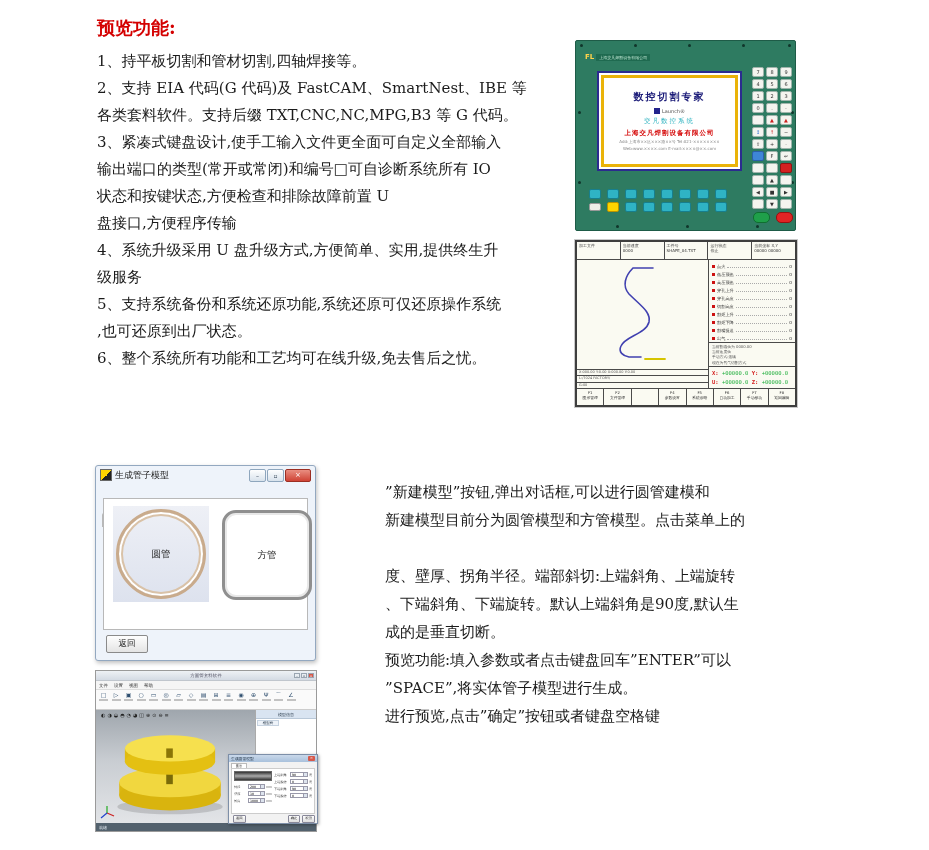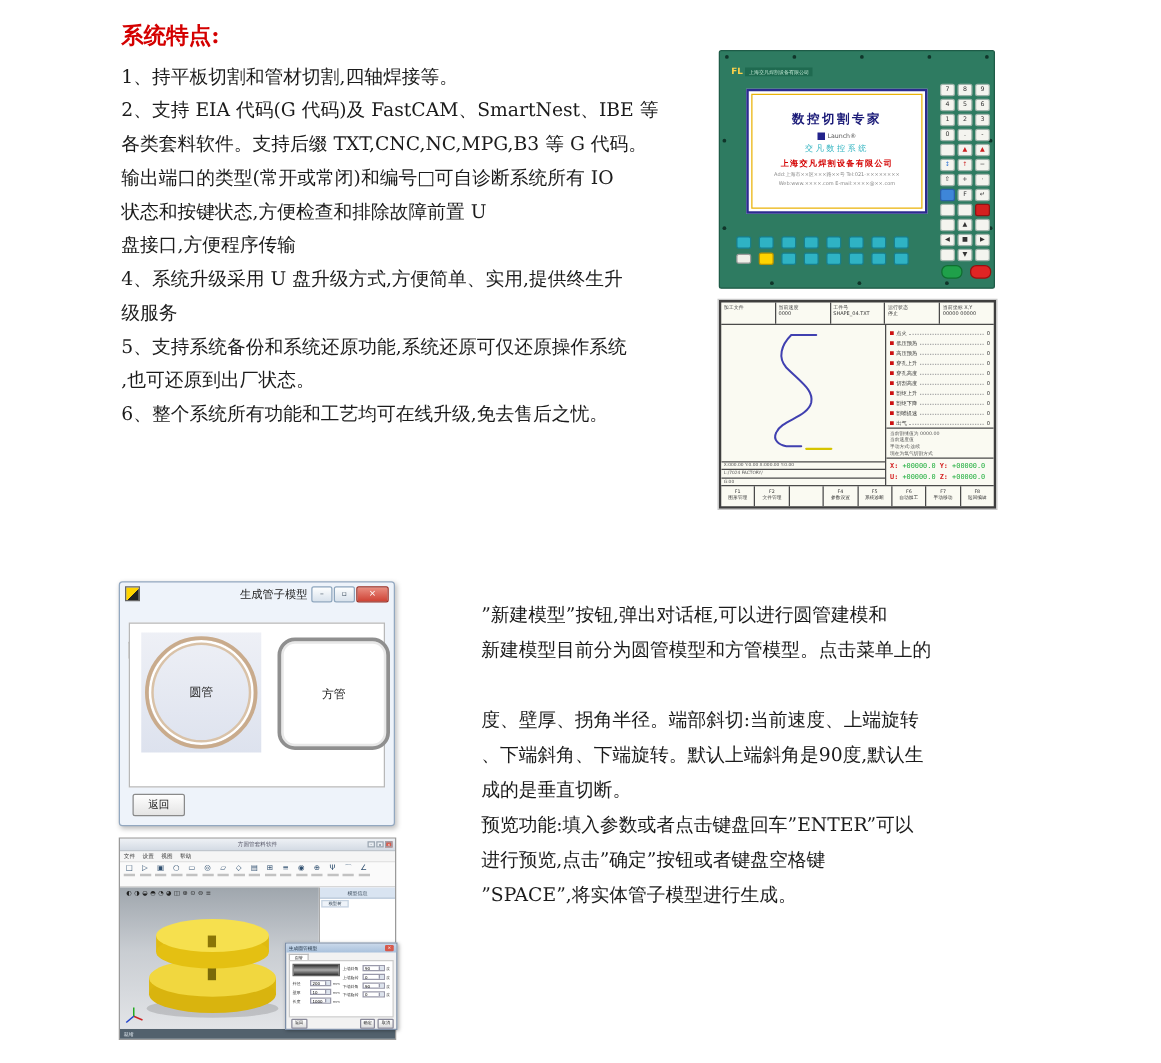--- a/index.html
+++ b/index.html
@@ -17,21 +17,21 @@
   .sline{font-size:15px;line-height:28px;color:#1b1b1b;white-space:nowrap;}
   .para2{margin-top:28px;}
 
   
   .controller{position:absolute;left:575px;top:40px;width:221px;height:191px;background:#2e7b61;border:1px solid #1e5b47;border-radius:2px;box-sizing:border-box;}
   .screw{position:absolute;width:3px;height:3px;border-radius:50%;background:#10352a;}
   .ctl-brand{position:absolute;left:9px;top:12px;height:8px;display:flex;align-items:center;gap:2px;}
   .fl{color:#ffd24a;font-size:7px;font-weight:bold;line-height:8px;text-align:right;}
   .band{background:#1f6a50;color:#bfe6d2;font-size:4px;line-height:7px;padding:0 3px;white-space:nowrap;}
   .ctl-screen{position:absolute;left:21px;top:30px;width:145px;height:100px;background:#fff;border:2px solid #2b2b8f;box-sizing:border-box;}
-  .scr-inner{position:absolute;inset:2px;border:1px solid #eab308;text-align:center;overflow:hidden;}
+  .scr-inner{position:absolute;inset:2px;border:3px solid #eab308;text-align:center;overflow:hidden;}
   .scr-title{margin-top:12px;font-size:10px;font-weight:bold;color:#1b1b78;letter-spacing:2px;}
   .scr-logo{margin-top:4px;display:flex;justify-content:center;align-items:center;gap:2px;font-size:5px;color:#555;}
   .logo-sq{display:inline-block;width:6px;height:6px;background:#23238c;}
   .scr-sub{margin-top:3px;font-size:6.5px;color:#2fb3c0;letter-spacing:2px;}
   .scr-co{margin-top:3px;font-size:6.5px;color:#d40000;font-weight:bold;letter-spacing:1px;}
   .scr-addr{margin-top:2px;font-size:4px;color:#888;line-height:4.5px;white-space:nowrap;}
   .ctl-keypad{position:absolute;left:176px;top:26px;width:41px;}
   .krow{display:flex;gap:2px;margin-bottom:2px;}
   .key{width:12px;height:10px;background:#f4f4ef;border:1px solid #9fb4ab;border-radius:2px;font-size:5px;color:#333;display:flex;align-items:center;justify-content:center;box-sizing:border-box;}
   .key.red-glyph{color:#cc2020;}
@@ -74,21 +74,21 @@
   .cgreen{color:#1fae3c;}
   .cnc-fbar{display:flex;height:16px;border-top:1px solid #4a4a4a;flex:none;}
   .fcell{flex:1;border-right:1px solid #4a4a4a;text-align:center;overflow:hidden;padding-top:2px;}
   .fcell:last-child{border-right:0;}
   .fk,.ft{font-size:3.8px;line-height:4.6px;color:#333;white-space:nowrap;}
 
   
   .dlg{position:absolute;left:95px;top:465px;width:221px;height:196px;background:#eef3fa;border:1px solid #93a8c0;border-radius:3px;box-shadow:1px 2px 4px rgba(0,0,0,0.25);box-sizing:border-box;}
   .dlg-title{height:18px;display:flex;align-items:center;padding:0 4px;gap:3px;}
   .dlg-icon{width:10px;height:10px;background:linear-gradient(135deg,#ffd400 55%,#222 55%);border:1px solid #666;flex:none;}
-  .dlg-title-text{font-size:9px;color:#222;flex:1;white-space:nowrap;text-align:right;}
+  .dlg-title-text{font-size:9px;color:#222;flex:1;white-space:nowrap;}
   .winbtns{display:flex;gap:1px;}
   .wbtn{width:15px;height:11px;background:linear-gradient(#fdfefe,#d8e2ec);border:1px solid #8ea6bd;border-radius:2px;font-size:6px;color:#345;display:flex;align-items:center;justify-content:center;}
   .wbtn.close{width:24px;background:linear-gradient(#e98e81,#cf4335);color:#fff;border-color:#9c2e22;font-size:7px;}
   .dlg-tabs{padding:0 6px;height:14px;margin-top:24px;}
   .dtab{display:inline-block;background:#fff;border:1px solid #b8b8b8;border-bottom:none;font-size:8px;padding:1px 6px;border-radius:2px 2px 0 0;color:#333;}
   .dlg-content{position:absolute;left:7px;right:7px;top:32px;bottom:30px;background:#fff;border:1px solid #b8b8b8;}
   .tile-round{position:absolute;left:9px;top:7px;width:96px;height:96px;background:linear-gradient(#eef0f6,#dde2ee);display:flex;align-items:center;justify-content:center;cursor:pointer;}
   .ring{width:84px;height:84px;border-radius:50%;border:3px solid #c9ab8c;box-shadow:inset 0 0 0 2px #fff,inset 0 0 0 4px #d9c2a8;display:flex;align-items:center;justify-content:center;}
   .tile-label{font-size:9.5px;color:#222;font-family:"DejaVu Serif",serif;}
   .tile-square{position:absolute;left:118px;top:11px;width:84px;height:84px;background:#fff;border:3px solid #8f8f8f;border-radius:14px;box-shadow:inset 0 0 0 2px #e8e8e8;display:flex;align-items:center;justify-content:center;cursor:pointer;}
@@ -134,24 +134,25 @@
   .fdlg-btns{position:absolute;left:2px;right:2px;bottom:1px;height:7px;display:flex;align-items:center;}
   .fbtn{height:6px;padding:0 2px;background:linear-gradient(#fff,#ddd);border:1px solid #889;font-size:3.3px;line-height:5px;color:#222;border-radius:1px;margin-left:2px;}
   .fspacer{flex:1;}
 </style>
 </head>
 <body>
 
 <div id="page">
 
   <section class="features">
-    <h2>系统特点:</h2>
+    <h2>预览功能:</h2>
     <div class="fline">1、持平板切割和管材切割,四轴焊接等。</div>
     <div class="fline">2、支持 EIA 代码(G 代码)及 FastCAM、SmartNest、IBE 等</div>
     <div class="fline">各类套料软件。支持后缀 TXT,CNC,NC,MPG,B3 等 G 代码。</div>
+    <div class="fline">3、紧凑式键盘设计,使手工输入文件更全面可自定义全部输入</div>
     <div class="fline">输出端口的类型(常开或常闭)和编号□可自诊断系统所有 IO</div>
     <div class="fline">状态和按键状态,方便检查和排除故障前置 U</div>
     <div class="fline">盘接口,方便程序传输</div>
     <div class="fline">4、系统升级采用 U 盘升级方式,方便简单、实用,提供终生升</div>
     <div class="fline">级服务</div>
     <div class="fline">5、支持系统备份和系统还原功能,系统还原可仅还原操作系统</div>
     <div class="fline">,也可还原到出厂状态。</div>
     <div class="fline">6、整个系统所有功能和工艺均可在线升级,免去售后之忧。</div>
   </section>
 
@@ -643,24 +644,24 @@
 
     <div class="mdl-status">
       <span class="status-text">就绪</span>
     </div>
   </div>
 
   <section class="software">
     <div class="sline">”新建模型”按钮,弹出对话框,可以进行圆管建模和</div>
     <div class="sline">新建模型目前分为圆管模型和方管模型。点击菜单上的</div>
     <div class="para2">
-      <div class="sline">度、壁厚、拐角半径。端部斜切:当前速度、上端旋转</div>
+      <div class="sline">度、壁厚、拐角半径。端部斜切:上端斜角、上端旋转</div>
       <div class="sline">、下端斜角、下端旋转。默认上端斜角是90度,默认生</div>
       <div class="sline">成的是垂直切断。</div>
     </div>
     <div class="para3">
       <div class="sline">预览功能:填入参数或者点击键盘回车”ENTER”可以</div>
+      <div class="sline">”SPACE”,将实体管子模型进行生成。</div>
       <div class="sline">进行预览,点击”确定”按钮或者键盘空格键</div>
-      <div class="sline">”SPACE”,将实体管子模型进行生成。</div>
     </div>
   </section>
 
 </div>
 
 </body></html>

